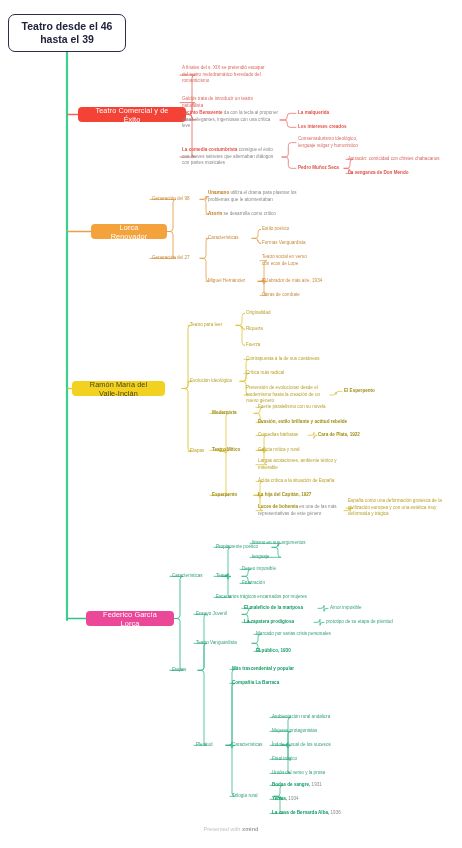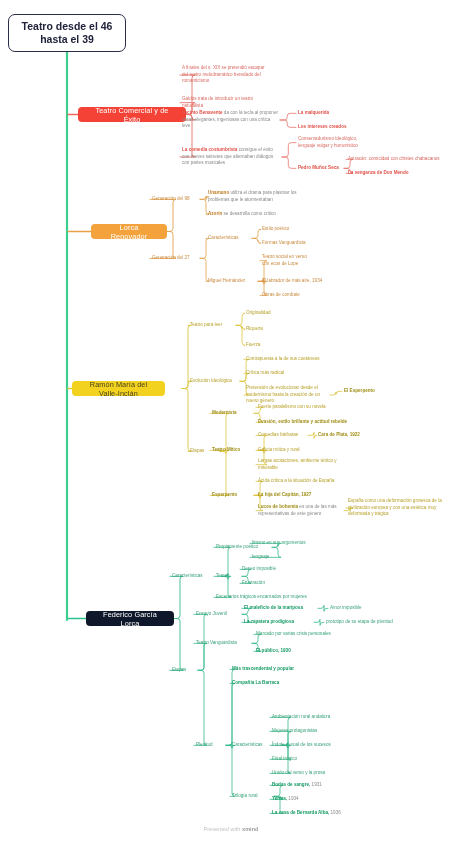--- a/index.html
+++ b/index.html
@@ -19,21 +19,21 @@
   
   .main{
     border-radius:4px;display:flex;align-items:center;justify-content:center;
     text-align:center;color:#ffffff;font-size:7.3px;font-weight:400;padding:0 12px;
     height:15px;letter-spacing:.1px;
   }
   .m-red{background:#f44336;}
   .m-orange{background:#f5a council;}
   .m-orange{background:#f4a23c;}
   .m-yellow{background:#f2d21e;color:#4a4320;}
-  .m-green{background:#0f172a;}
+  .m-green{background:#ec4899;}
 
   
   .sub{
     position:absolute;font-size:4.6px;line-height:1.45;
     color:#6b6b6b;white-space:normal;
   }
   .sub.b{font-weight:700;color:#4a4a4a;}
   .sub.red{color:#d96b63;}
   .sub.red.b{color:#e0524a;font-weight:700;}
   .sub.orange{color:#c98c41;}

